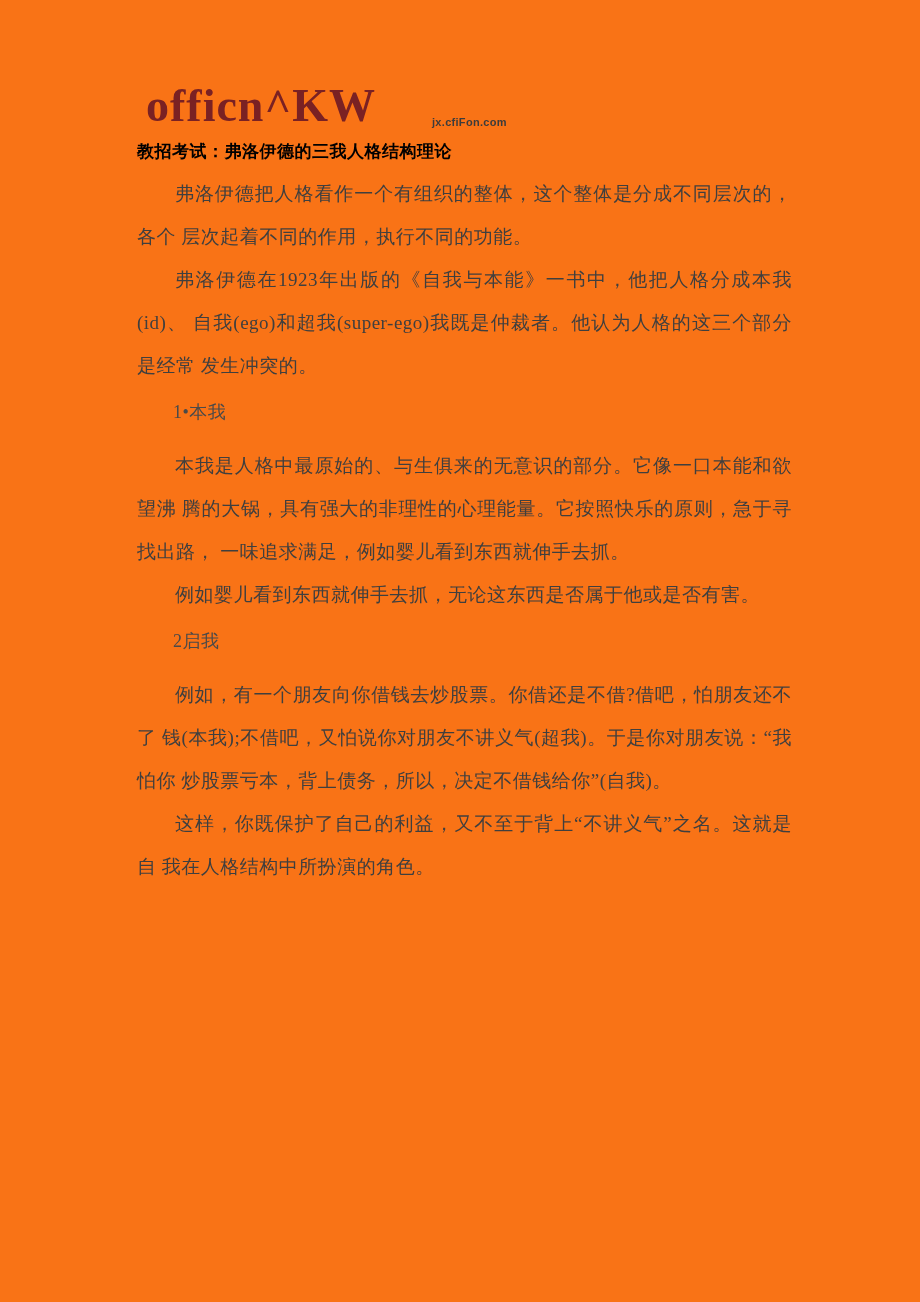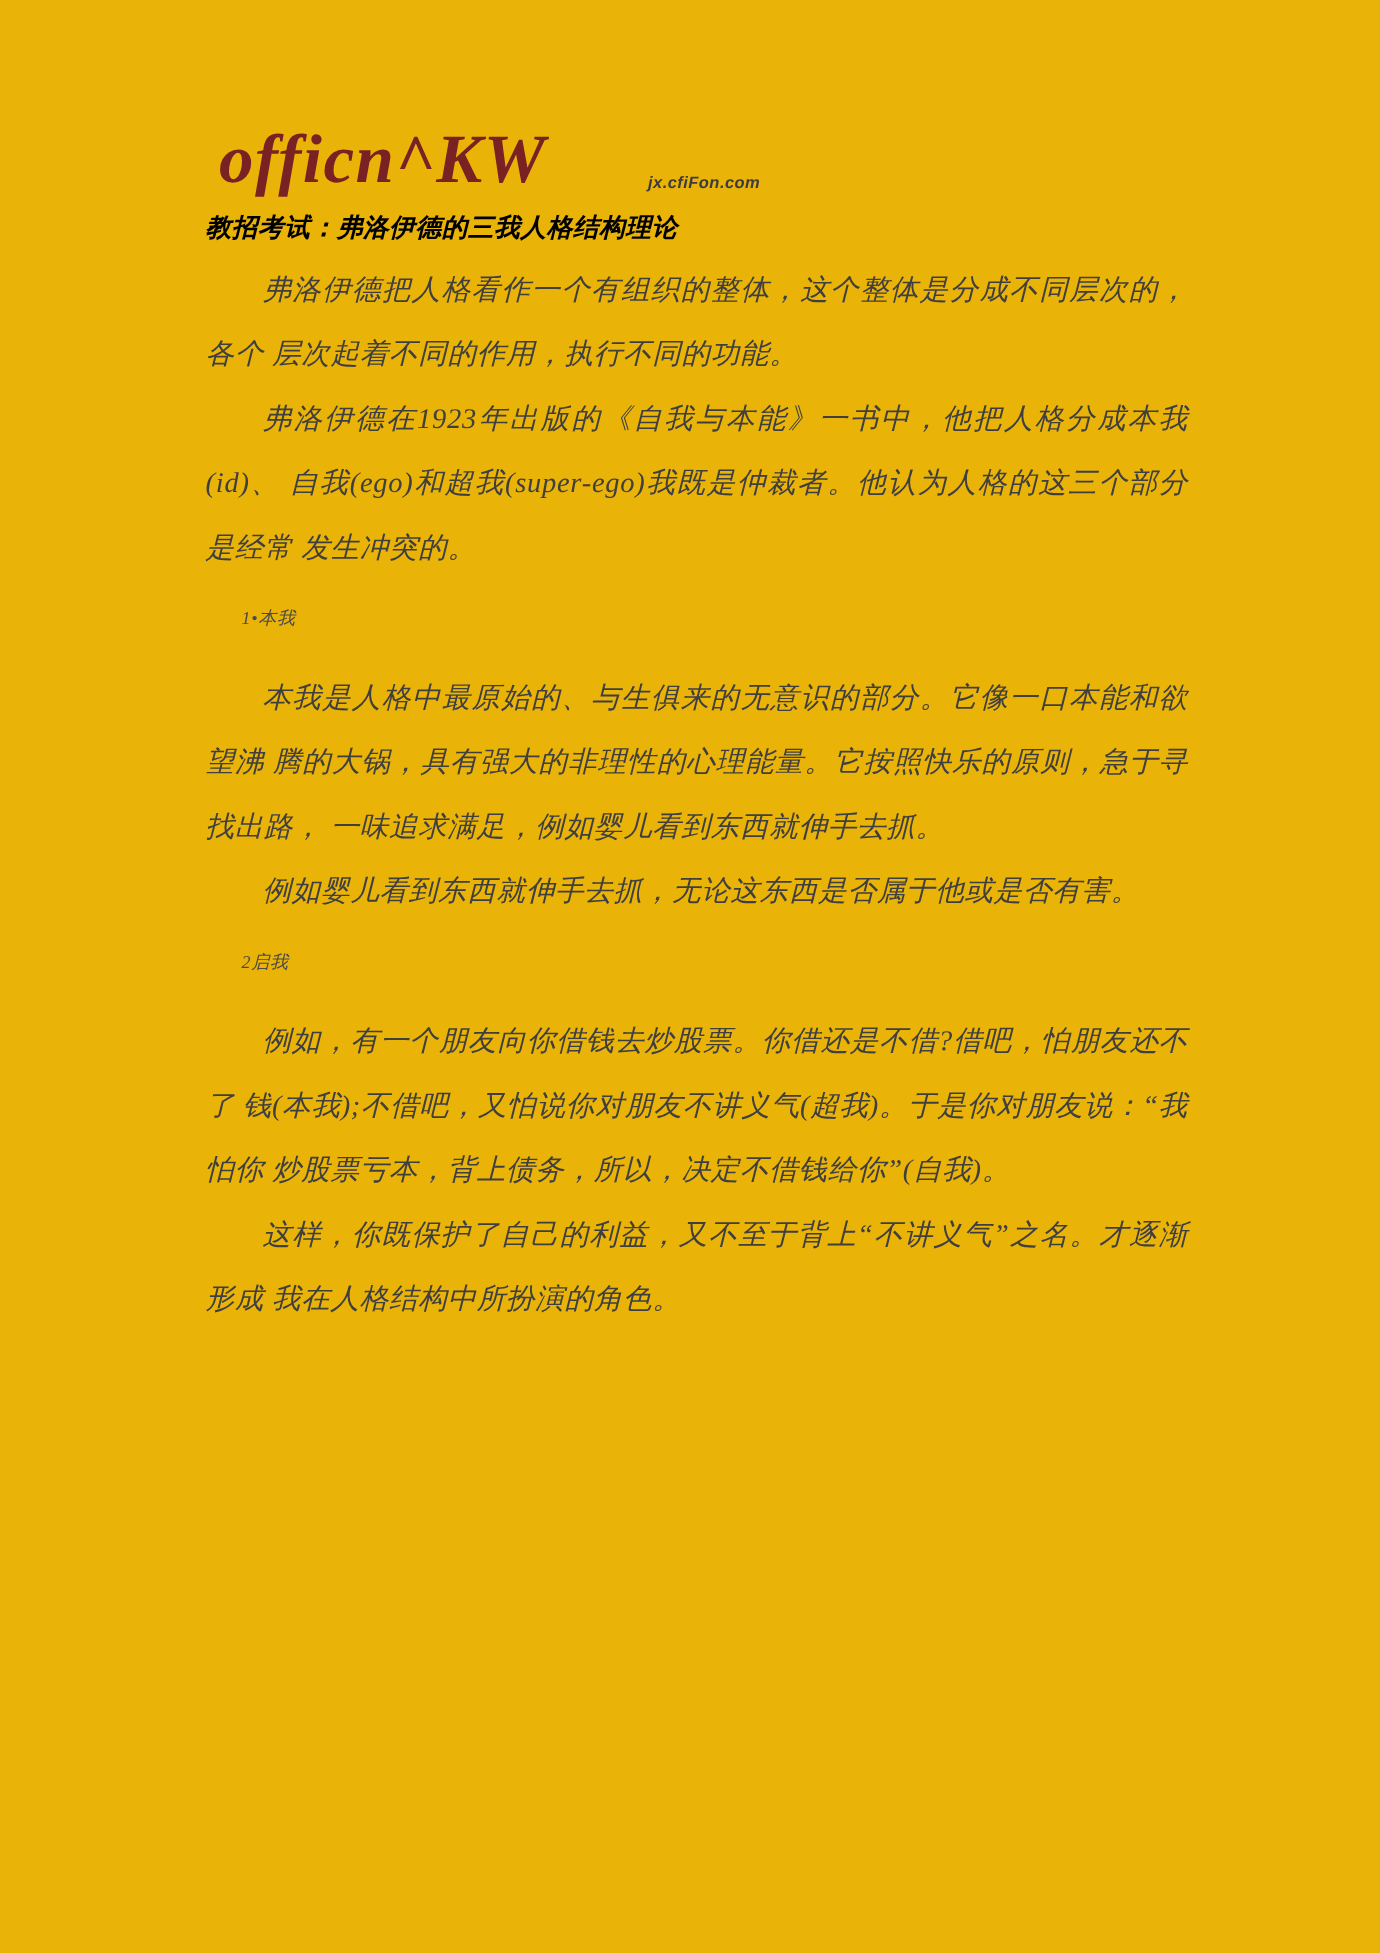--- a/index.html
+++ b/index.html
@@ -4,24 +4,23 @@
 <style>
   html, body {
     margin: 0;
     padding: 0;
     background: #ffffff;
   }
   .page {
     position: relative;
     width: 920px;
     height: 1302px;
-    background: #eab308;
+    background: #f97316;
     overflow: hidden;
     font-family: "Liberation Serif", "DejaVu Serif", serif;
-    font-style: italic;
   }
   
   .logo {
     position: absolute;
     left: 146px;
     top: 82px;
     font-family: "Liberation Serif", "DejaVu Serif", serif;
     font-weight: 700;
     font-size: 46px;
     line-height: 48px;
@@ -61,21 +60,21 @@
     margin: 0;
     font-size: 19px;
     line-height: 43px;
     color: #3f3f3f;
     text-align: justify;
     text-indent: 2em;
     letter-spacing: 0.5px;
   }
   .section-heading {
     margin: 4px 0 10px 0;
-    font-size: 12px;
+    font-size: 18px;
     line-height: 43px;
     color: #4a4a4a;
     text-indent: 2em;
     letter-spacing: 0.5px;
   }
 </style>
 </head>
 <body>
 
 <div class="page">
@@ -87,16 +86,16 @@
   <div class="doc-title">教招考试：弗洛伊德的三我人格结构理论</div>
 
   <div class="article">
     <p class="body-para">弗洛伊德把人格看作一个有组织的整体，这个整体是分成不同层次的，各个 层次起着不同的作用，执行不同的功能。</p>
     <p class="body-para">弗洛伊德在1923年出版的《自我与本能》一书中，他把人格分成本我(id)、 自我(ego)和超我(super-ego)我既是仲裁者。他认为人格的这三个部分是经常 发生冲突的。</p>
     <p class="section-heading">1•本我</p>
     <p class="body-para">本我是人格中最原始的、与生俱来的无意识的部分。它像一口本能和欲望沸 腾的大锅，具有强大的非理性的心理能量。它按照快乐的原则，急于寻找出路， 一味追求满足，例如婴儿看到东西就伸手去抓。</p>
     <p class="body-para">例如婴儿看到东西就伸手去抓，无论这东西是否属于他或是否有害。</p>
     <p class="section-heading">2启我</p>
     <p class="body-para">例如，有一个朋友向你借钱去炒股票。你借还是不借?借吧，怕朋友还不了 钱(本我);不借吧，又怕说你对朋友不讲义气(超我)。于是你对朋友说：“我怕你 炒股票亏本，背上债务，所以，决定不借钱给你”(自我)。</p>
-    <p class="body-para">这样，你既保护了自己的利益，又不至于背上“不讲义气”之名。才逐渐形成 我在人格结构中所扮演的角色。</p>
+    <p class="body-para">这样，你既保护了自己的利益，又不至于背上“不讲义气”之名。这就是自 我在人格结构中所扮演的角色。</p>
   </div>
 
 </div>
 
 </body></html>

